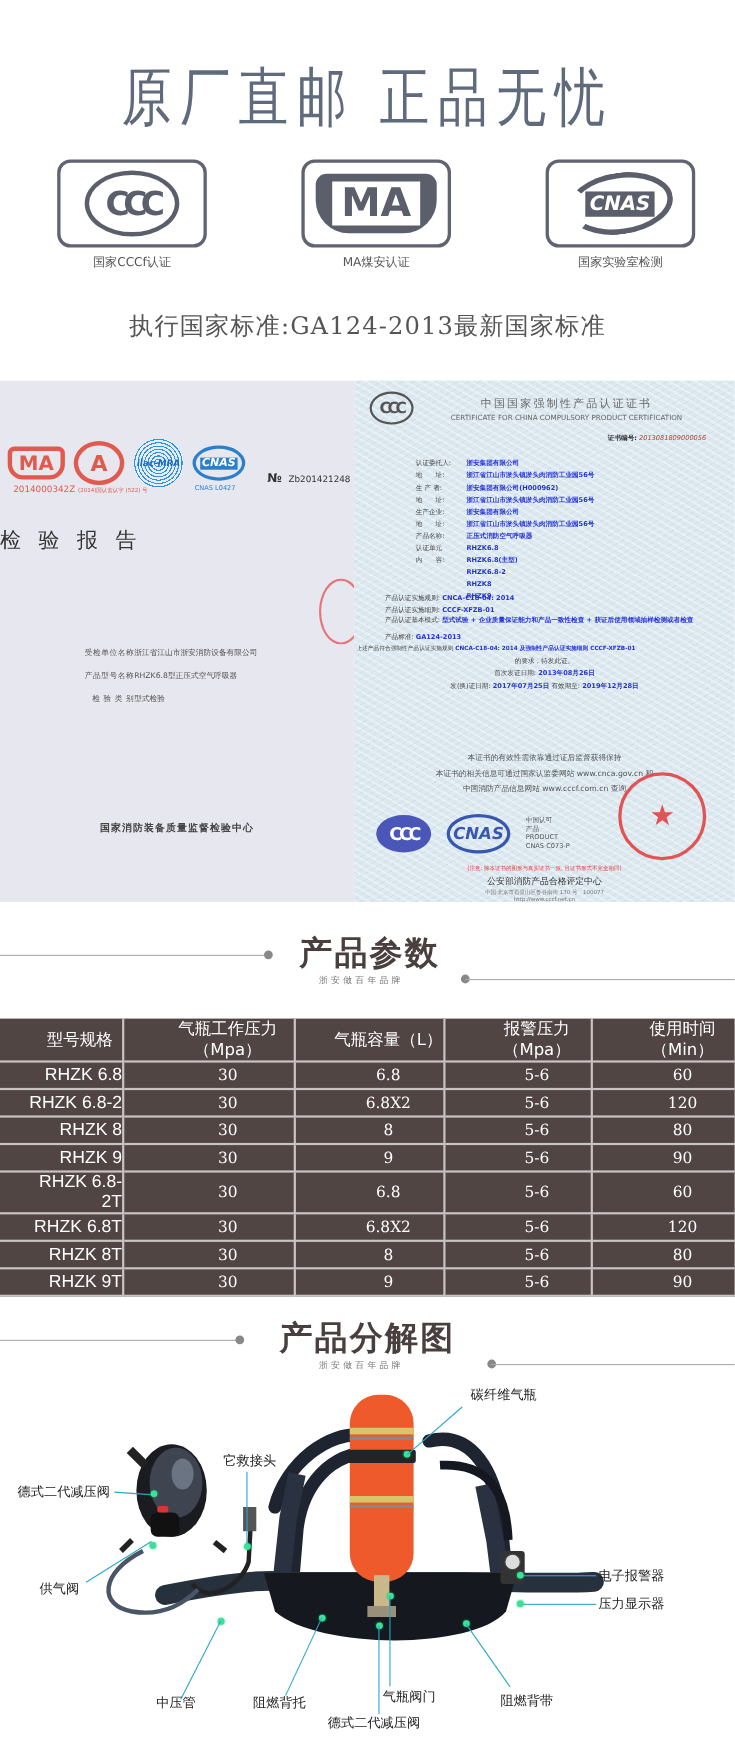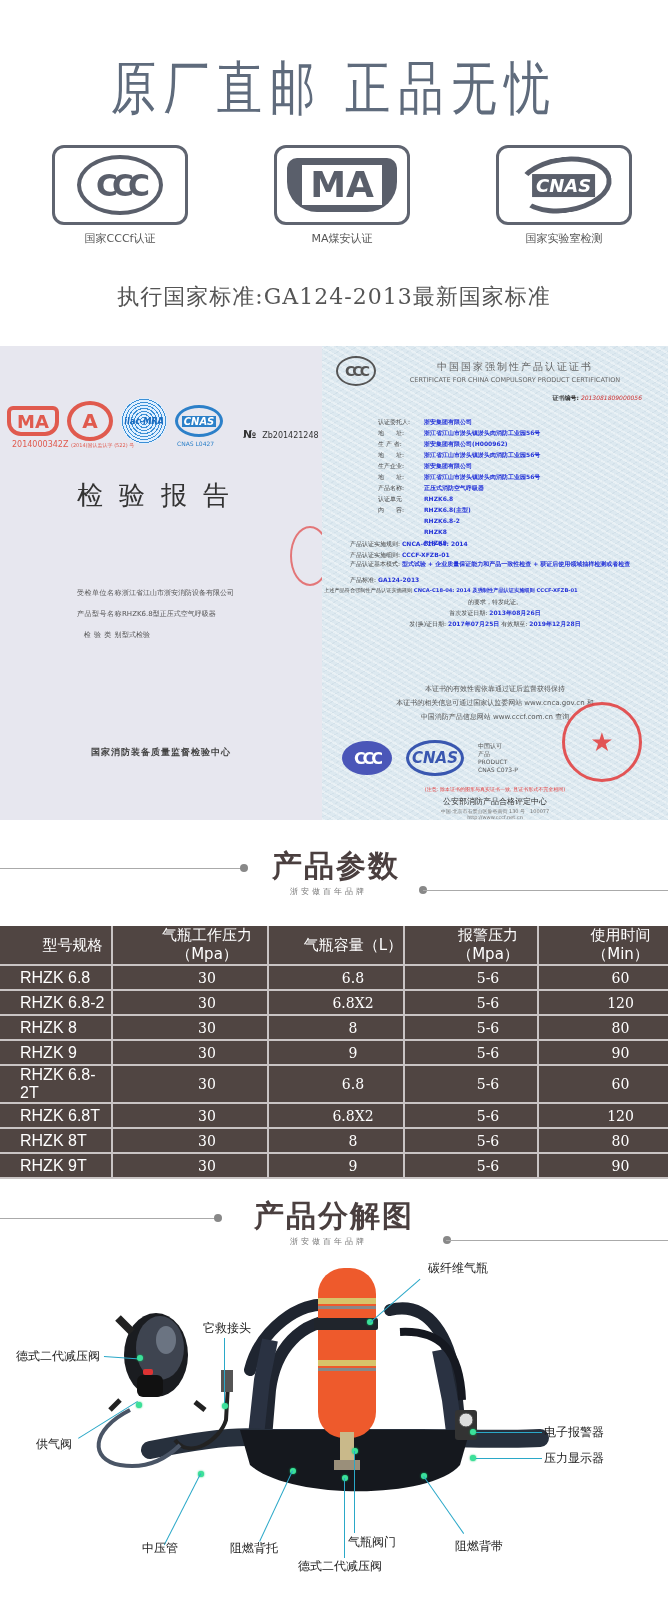--- a/index.html
+++ b/index.html
@@ -35,21 +35,21 @@
   .r-ma { width: 52px; height: 30px; border: 4px solid #e05a4e; border-radius: 6px 6px 14px 14px; color: #e05a4e; font-weight: bold; font-size: 18px; display: flex; align-items: center; justify-content: center; }
   .r-ca { width: 46px; height: 40px; border: 4px solid #e05a4e; border-radius: 50%; color: #e05a4e; font-weight: bold; font-size: 20px; display: flex; align-items: center; justify-content: center; }
   .r-ilac { width: 46px; height: 46px; border-radius: 50%; background: repeating-radial-gradient(circle,#3b8fd6 0 1px,#dfefff 1px 3px); color: #1a6bbf; font-size: 8px; font-weight: bold; display: flex; align-items: center; justify-content: center; font-style: italic; }
   .r-cnas { width: 48px; height: 32px; border-radius: 50%; border: 3px solid #2c80c9; display: flex; align-items: center; justify-content: center; }
   .r-cnas span { background: #2c80c9; color: #fff; font-size: 10px; font-style: italic; font-weight: bold; padding: 0 2px; }
   .r-ma-code { position: absolute; top: 94px; left: 12px; font-size: 8px; color: #e05a4e; }
   .r-ma-code small { font-size: 5px; }
   .r-cnas-code { position: absolute; top: 94px; left: 177px; font-size: 6px; color: #2c80c9; }
   .r-no { position: absolute; top: 82px; left: 243px; font-size: 8px; color: #333; }
   .r-no b { font-size: 11px; margin-right: 6px; }
-  .r-title { position: absolute; top: 132px; left: 0; width: 322px; text-align: center; font-size: 26px; color: #333; letter-spacing: 16px; }
+  .r-title { position: absolute; top: 132px; left: 0; width: 322px; font-size: 19px; color: #333; letter-spacing: 16px; }
   .r-fields { position: absolute; top: 242px; left: 62px; font-size: 7px; color: #555; text-align: right; }
   .r-row { display: flex; height: 21px; }
   .r-key { width: 60px; letter-spacing: 0.5px; }
   .r-val { color: #555; }
   .r-center { position: absolute; top: 400px; left: 0; width: 322px; text-align: center; font-size: 9px; color: #444; letter-spacing: 1px; font-weight: bold; }
   .r-seal { position: absolute; top: 180px; right: -8px; width: 40px; height: 60px; border: 2px solid #e25a5a; border-radius: 50%; opacity: 0.8; clip-path: inset(0 8px 0 0); }
 
   .ccc-cert { flex: 1; height: 100%; background: #dde9f0; background-image: repeating-linear-gradient(30deg, rgba(255,255,255,0.35) 0 2px, transparent 2px 6px), repeating-linear-gradient(-30deg, rgba(180,200,215,0.25) 0 1px, transparent 1px 5px); position: relative; overflow: hidden; }
   .c-logo { position: absolute; top: 10px; left: 14px; width: 40px; height: 30px; border: 2px solid #555; border-radius: 50%; font-size: 14px; font-weight: bold; color: #555; display: flex; align-items: center; justify-content: center; letter-spacing: -3px; }
   .c-title { position: absolute; top: 14px; left: 0; width: 346px; padding-left: 40px; text-align: center; font-size: 10px; color: #666; letter-spacing: 2px; }
@@ -81,21 +81,21 @@
   .sh-dot { position: absolute; width: 8px; height: 8px; border-radius: 50%; background: #888; }
   .sh-title { position: absolute; top: 10px; font-family: "DejaVu Serif", serif; font-size: 30px; color: #4a3f3f; font-weight: bold; letter-spacing: 2px; }
   .sh-sub { position: absolute; top: 50px; font-size: 8px; color: #777; letter-spacing: 3px; }
   .sh-line-right { position: absolute; top: 54px; right: 0; height: 1px; background: #aaa; }
 
   
   .param-table { position: absolute; top: 926px; left: 0; width: 668px; border-collapse: collapse; background: #504542; }
   .param-table th, .param-table td { border: 2px solid #c9c4c4; height: 25px; color: #fff; font-weight: normal; padding-left: 34px; }
   .param-table th { font-size: 15px; text-align: center; font-family: "DejaVu Sans", sans-serif; border-top: none; }
   .param-table td { font-family: "DejaVu Serif", serif; font-size: 14px; text-align: center; }
-  .param-table td.model { text-align: left; padding-left: 20px; font-family: "Liberation Sans", sans-serif; font-size: 16px; }
+  .param-table td.model { text-align: right; padding-left: 20px; font-family: "Liberation Sans", sans-serif; font-size: 16px; }
   .param-table th:first-child, .param-table td:first-child { border-left: none; }
   .param-table th:last-child, .param-table td:last-child { border-right: none; }
 
   
   .diagram { position: absolute; top: 1260px; left: 0; width: 668px; height: 330px; }
   .callout { position: absolute; font-size: 12px; color: #222; white-space: nowrap; }
   .lead { position: absolute; background: #2aa8c8; height: 1px; transform-origin: 0 0; }
   .pin { position: absolute; width: 6px; height: 6px; border-radius: 50%; background: #3ce09a; box-shadow: 0 0 2px #0c6; }
 </style>
 </head>

